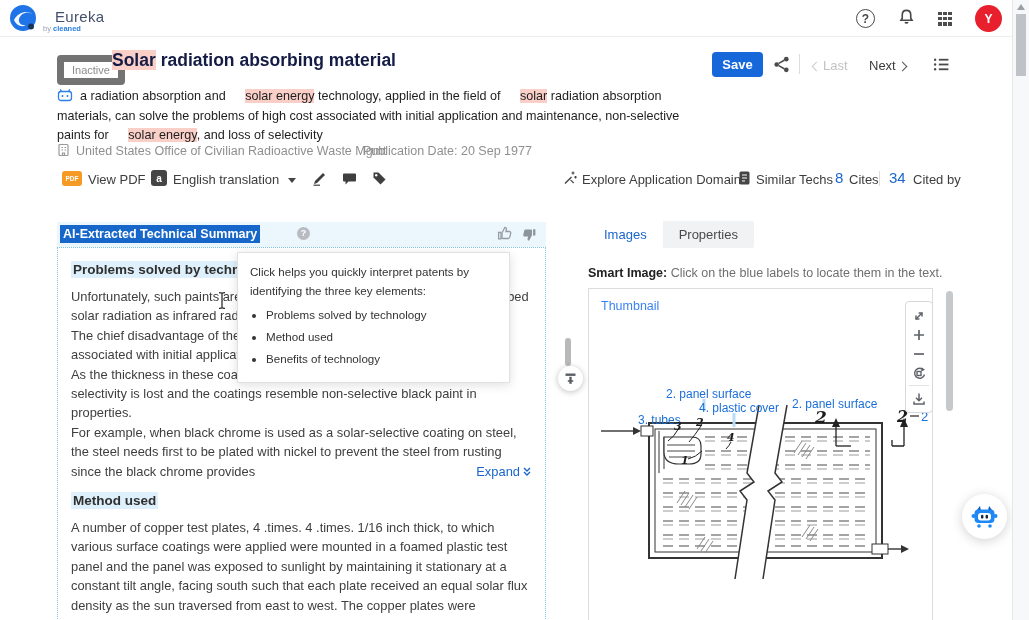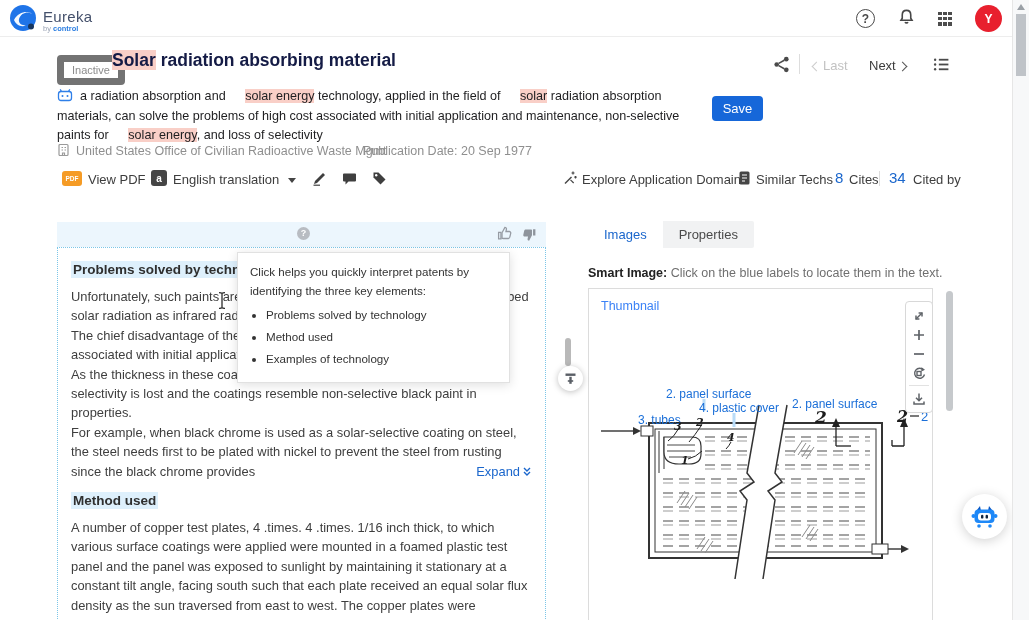--- a/index.html
+++ b/index.html
@@ -4,21 +4,21 @@
 <style>
   * { margin:0; padding:0; box-sizing:border-box; }
   html,body { width:1029px; height:620px; overflow:hidden; background:#fff;
     font-family:"Liberation Sans", sans-serif; position:relative; }
   .abs { position:absolute; }
 
   
   .app-header { position:absolute; top:0; left:0; width:1012px; height:37px;
     background:#fff; border-bottom:1px solid #ededed; z-index:40; }
   .logo-wrap { position:absolute; left:9px; top:4px; display:flex; align-items:center; gap:6px; }
-  .brand-name { font-size:15px; color:#44506b; letter-spacing:.3px; }
+  .brand-name { font-size:15px; color:#44506b; letter-spacing:.3px;margin-left:12px; }
   .brand-sub { font-size:7.5px; color:#9aa3b5; margin-top:-1px; }
   .brand-sub b { color:#2a7de1; }
   .header-icons { position:absolute; right:10px; top:0; height:37px; display:flex; align-items:center; gap:23px; }
   .help-icon { width:19px; height:19px; border:1.7px solid #4a4a4a; border-radius:50%;
     color:#4a4a4a; font-size:12px; font-weight:bold; display:flex; align-items:center; justify-content:center; }
   .apps-icon { width:14px; height:14px; display:grid; grid-template-columns:repeat(3,1fr); gap:1.6px; }
   .apps-icon i { background:#4d4d4d; }
   .avatar { width:27px; height:27px; border-radius:50%; background:#e8202e; color:#fff;
     font-size:12px; font-weight:bold; display:flex; align-items:center; justify-content:center; }
 
@@ -28,21 +28,21 @@
   .scroll-up-arrow { position:absolute; top:4px; left:4px; width:0; height:0;
     border-left:4.5px solid transparent; border-right:4.5px solid transparent; border-bottom:6px solid #9aa0a6; }
   .page-scroll-thumb { position:absolute; top:14px; left:3px; width:10px; height:62px; background:#bfc3c8; }
 
   
   .status-badge { position:absolute; left:57px; top:55px; border:7px solid #737373; color:#8c8c8c;
     font-size:11px; padding:2px 8px; border-radius:4px; background:#fff; }
   .page-title { position:absolute; left:112px; top:50px; font-size:17.5px; font-weight:bold; color:#141b45; }
   .hl { background:#f9cfc7; }
   .save-button { position:absolute; left:712px; top:52px; width:51px; height:25px; background:#1667d9;
-    border:none; border-radius:4px; color:#fff; font-size:13px; font-weight:normal; font-family:inherit;margin-top:44px; }
+    border:none; border-radius:4px; color:#fff; font-size:13px; font-weight:bold; font-family:inherit; }
   .v-divider { position:absolute; background:#ddd; width:1px; }
   .nav-last { position:absolute; left:810px; top:58px; font-size:13px; color:#c2c2c2; }
   .nav-next { position:absolute; left:869px; top:58px; font-size:13px; color:#3c3c3c; }
   .chev { display:inline-block; width:7px; height:7px; border-left:1.6px solid currentColor;
     border-bottom:1.6px solid currentColor; margin:0 3px; }
   .chev.l { transform:rotate(45deg); }
   .chev.r { transform:rotate(-135deg); }
   .nav-last .chev { color:#cccccc; } .nav-next .chev { color:#555; }
 
   
@@ -124,21 +124,21 @@
   <div class="logo-wrap">
     <span>
       <svg width="28" height="28" viewBox="0 0 28 28">
         <circle cx="14" cy="14" r="13" fill="#1f74e8"></circle>
         <path d="M5,16 C9,8 19,6 23,10 C20,7 12,8 10,15 C9,19 13,22 17,21 C13,24 7,21 5,16 Z" fill="#fff" opacity=".95"></path>
         <circle cx="22" cy="22.5" r="3" fill="#17365f"></circle>
       </svg>
     </span>
     <div>
       <div class="brand-name">Eureka</div>
-      <div class="brand-sub"><span>by</span> <b>control</b></div>
+      <div class="brand-sub"><span>by</span> <b>cleaned</b></div>
     </div>
   </div>
   <div class="header-icons">
     <span class="help-icon">?</span>
     <span>
       <svg width="17" height="17" viewBox="0 0 16 16" fill="none" stroke="#474747" stroke-width="1.5">
         <path d="M8,2.2 C5.6,2.2 4,4 4,6.6 V9.6 L2.8,11.6 H13.2 L12,9.6 V6.6 C12,4 10.4,2.2 8,2.2 Z"></path>
         <path d="M6.6,13.2 a1.6,1.6 0 0 0 2.8,0"></path>
       </svg>
     </span>
@@ -248,20 +248,21 @@
     </svg>
 </span>
 <span class="tb-text" style="left:756px;">Similar Techs</span>
 <span class="num-blue" style="left:835px;">8</span>
 <span class="tb-text" style="left:849px;">Cites</span>
 <span class="v-divider" style="left:879px;top:171px;height:15px;"></span>
 <span class="num-blue" style="left:889px;">34</span>
 <span class="tb-text" style="left:913px;">Cited by</span>
 
 <div class="summary-band">
+  <span class="summary-selected">AI-Extracted Technical Summary</span>
   <span class="info-circle summary-info">?</span>
   <span class="abs" style="left:440px;top:3px;">
     <svg width="16" height="16" viewBox="0 0 15 15" fill="none" stroke="#969ba3" stroke-width="1.2">
       <path d="M1.5,7 h2.2 v6 H1.5 z"></path>
       <path d="M4.7,12.5 V7.3 L7.4,2.2 c.9,0 1.6,.7 1.45,1.6 L8.4,6.1 h3.1 c.9,0 1.55,.85 1.35,1.7 l-.85,3.6 c-.2,.75-.85,1.25-1.6,1.25 H5.7 c-.35,0-.7-.1-1,-.15 z"></path>
     </svg>
   </span>
   <span class="abs" style="left:464px;top:5px;">
     <svg width="16" height="16" viewBox="0 0 15 15">
         <g transform="rotate(180 7.5 7.5)">
@@ -292,21 +293,21 @@
   <div class="sec-body">
     <p>A number of copper test plates, 4 .times. 4 .times. 1/16 inch thick, to which various surface coatings were applied were mounted in a foamed plastic test panel and the panel was exposed to sunlight by maintaining it stationary at a constant tilt angle, facing south such that each plate received an equal solar flux density as the sun traversed from east to west. The copper plates were degreased with methylene chloride and cleaned of oxide film by abrading with silicon carbide paper and rinsing</p>
   </div>
 </div>
 
 <div class="tooltip-pop">
   <div class="intro">Click helps you quickly interpret patents by identifying the three key elements:</div>
   <ul>
     <li>Problems solved by technology</li>
     <li>Method used</li>
-    <li>Examples of technology</li>
+    <li>Benefits of technology</li>
   </ul>
 </div>
 
 <span class="cursor-ibeam">
   <svg width="12" height="19" viewBox="0 0 12 19" fill="none" stroke="#2b2b2b" stroke-width="1.3">
     <path d="M3,1.6 C4.5,1.6 5,2.2 6,2.2 C7,2.2 7.5,1.6 9,1.6"></path>
     <path d="M6,2.2 V16.8"></path>
     <path d="M3,17.4 C4.5,17.4 5,16.8 6,16.8 C7,16.8 7.5,17.4 9,17.4"></path>
   </svg>
 </span>

